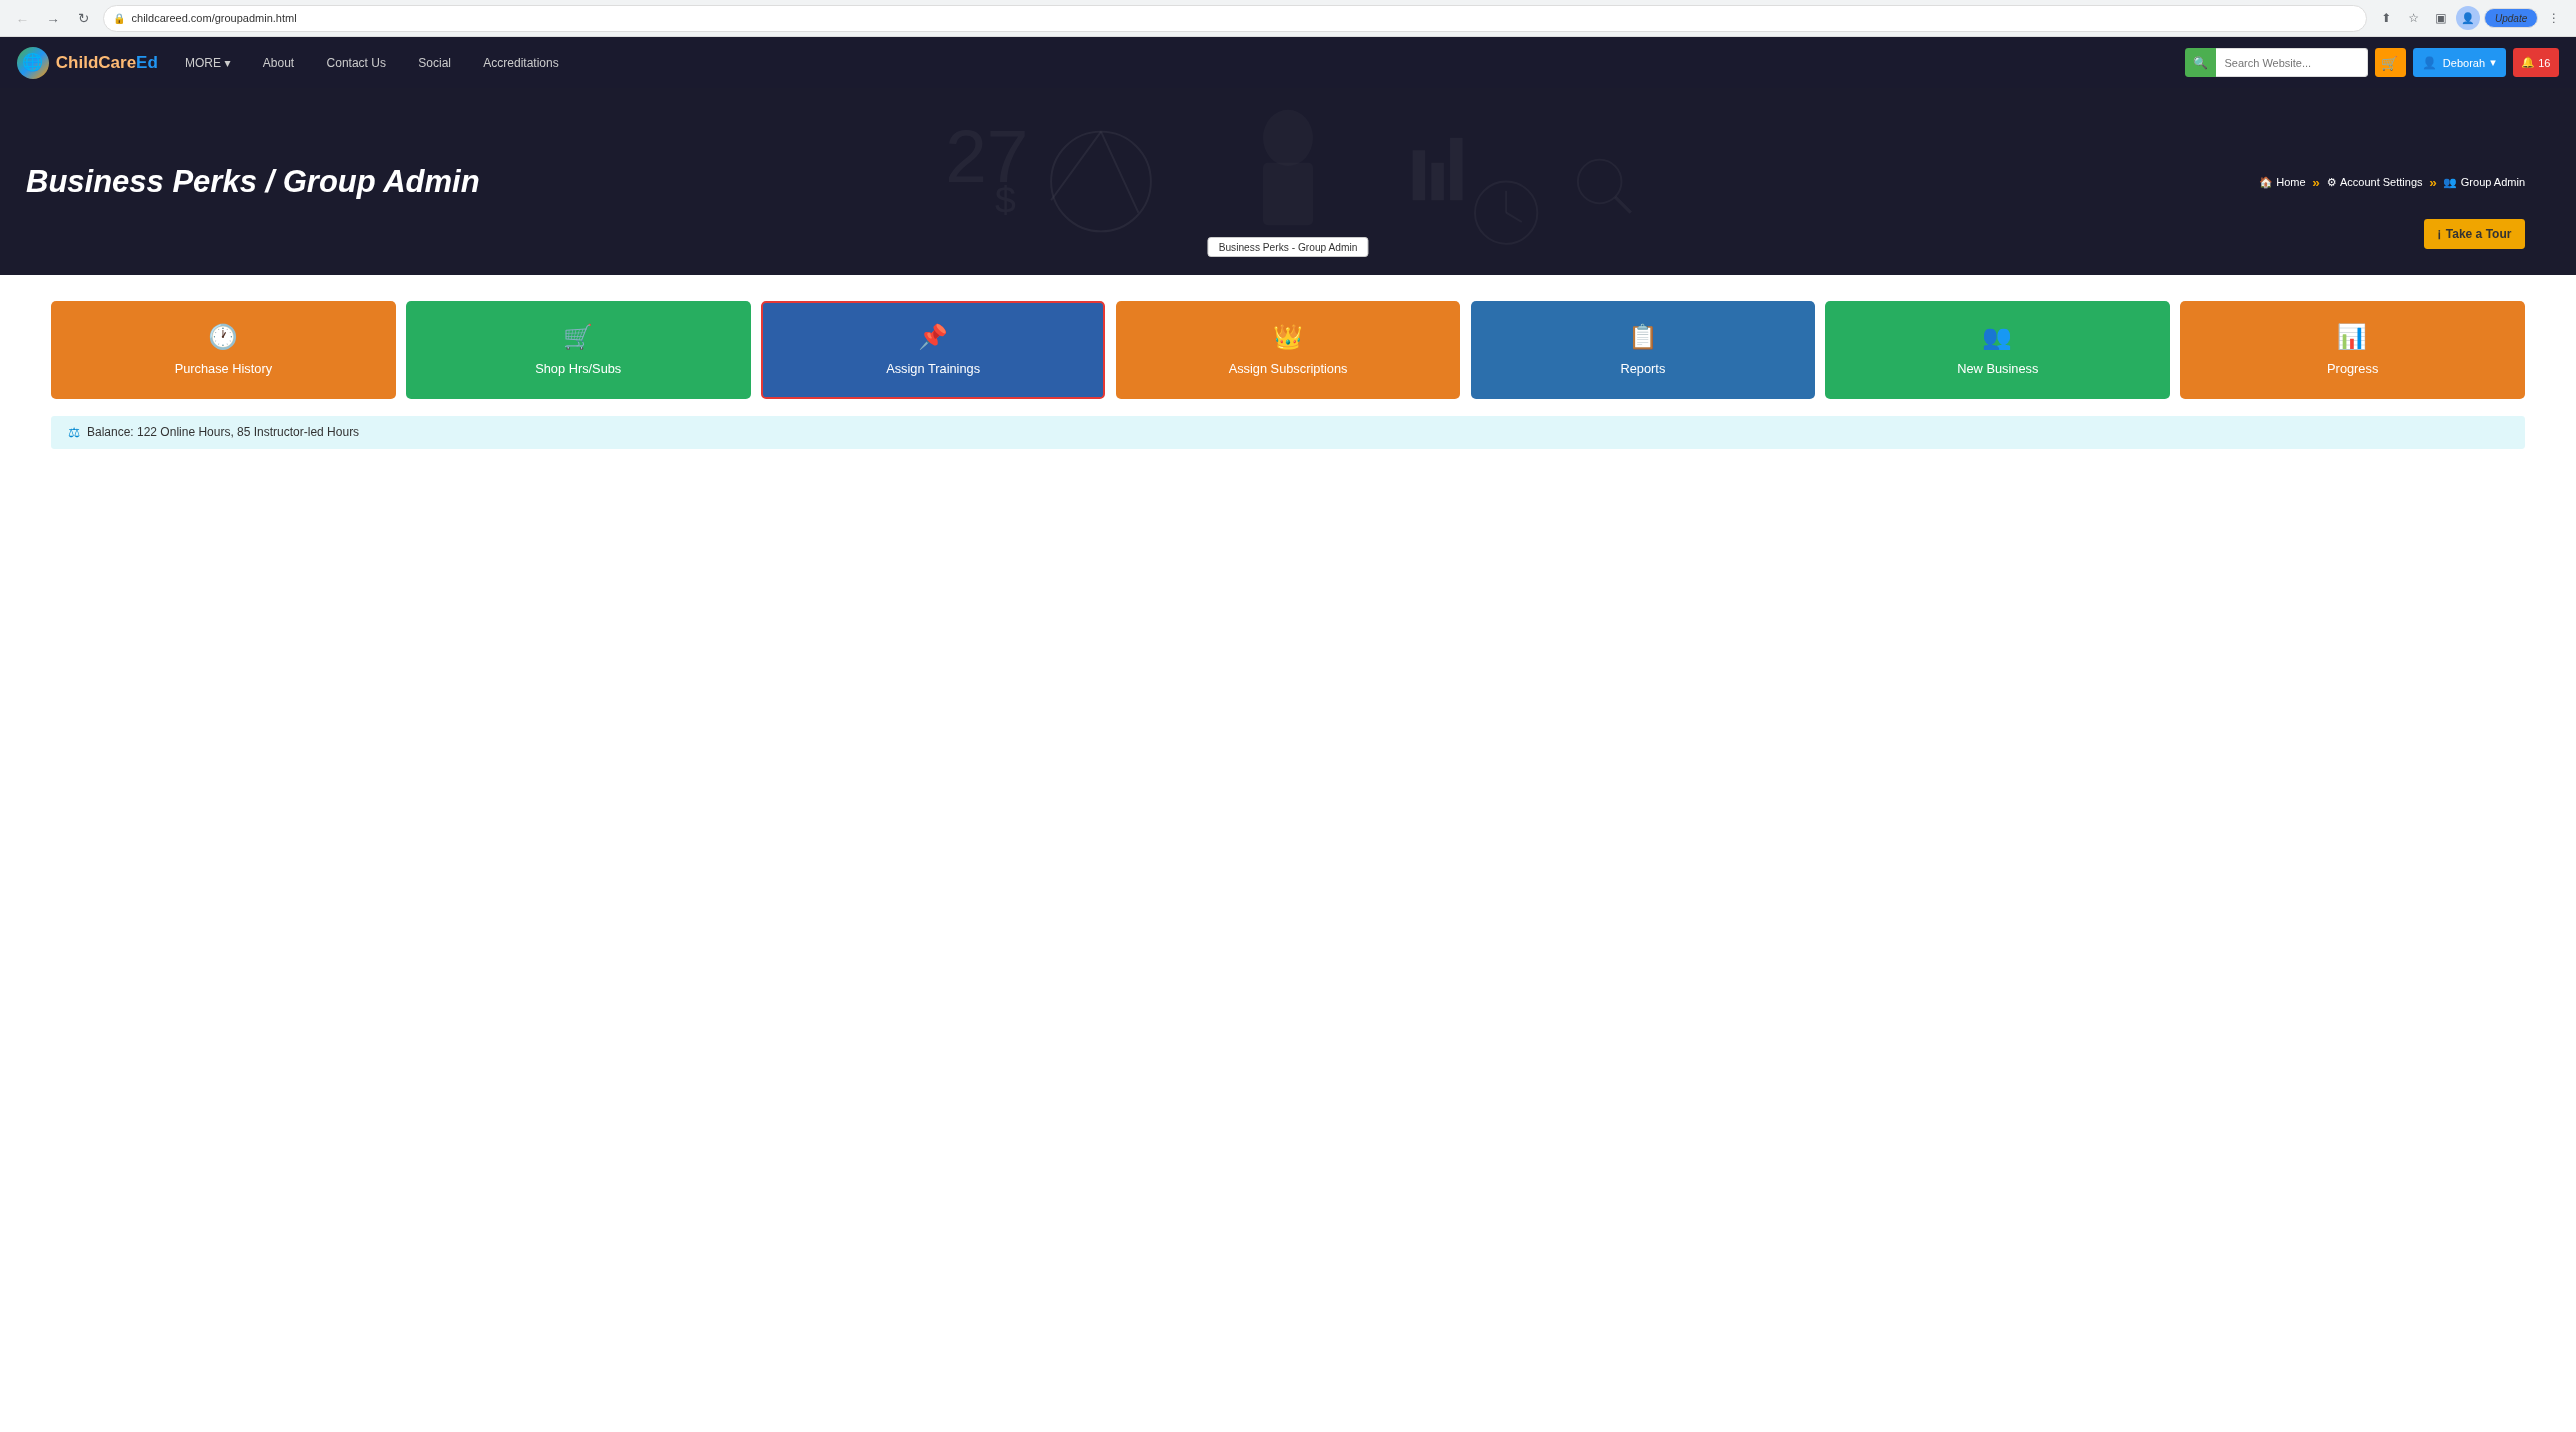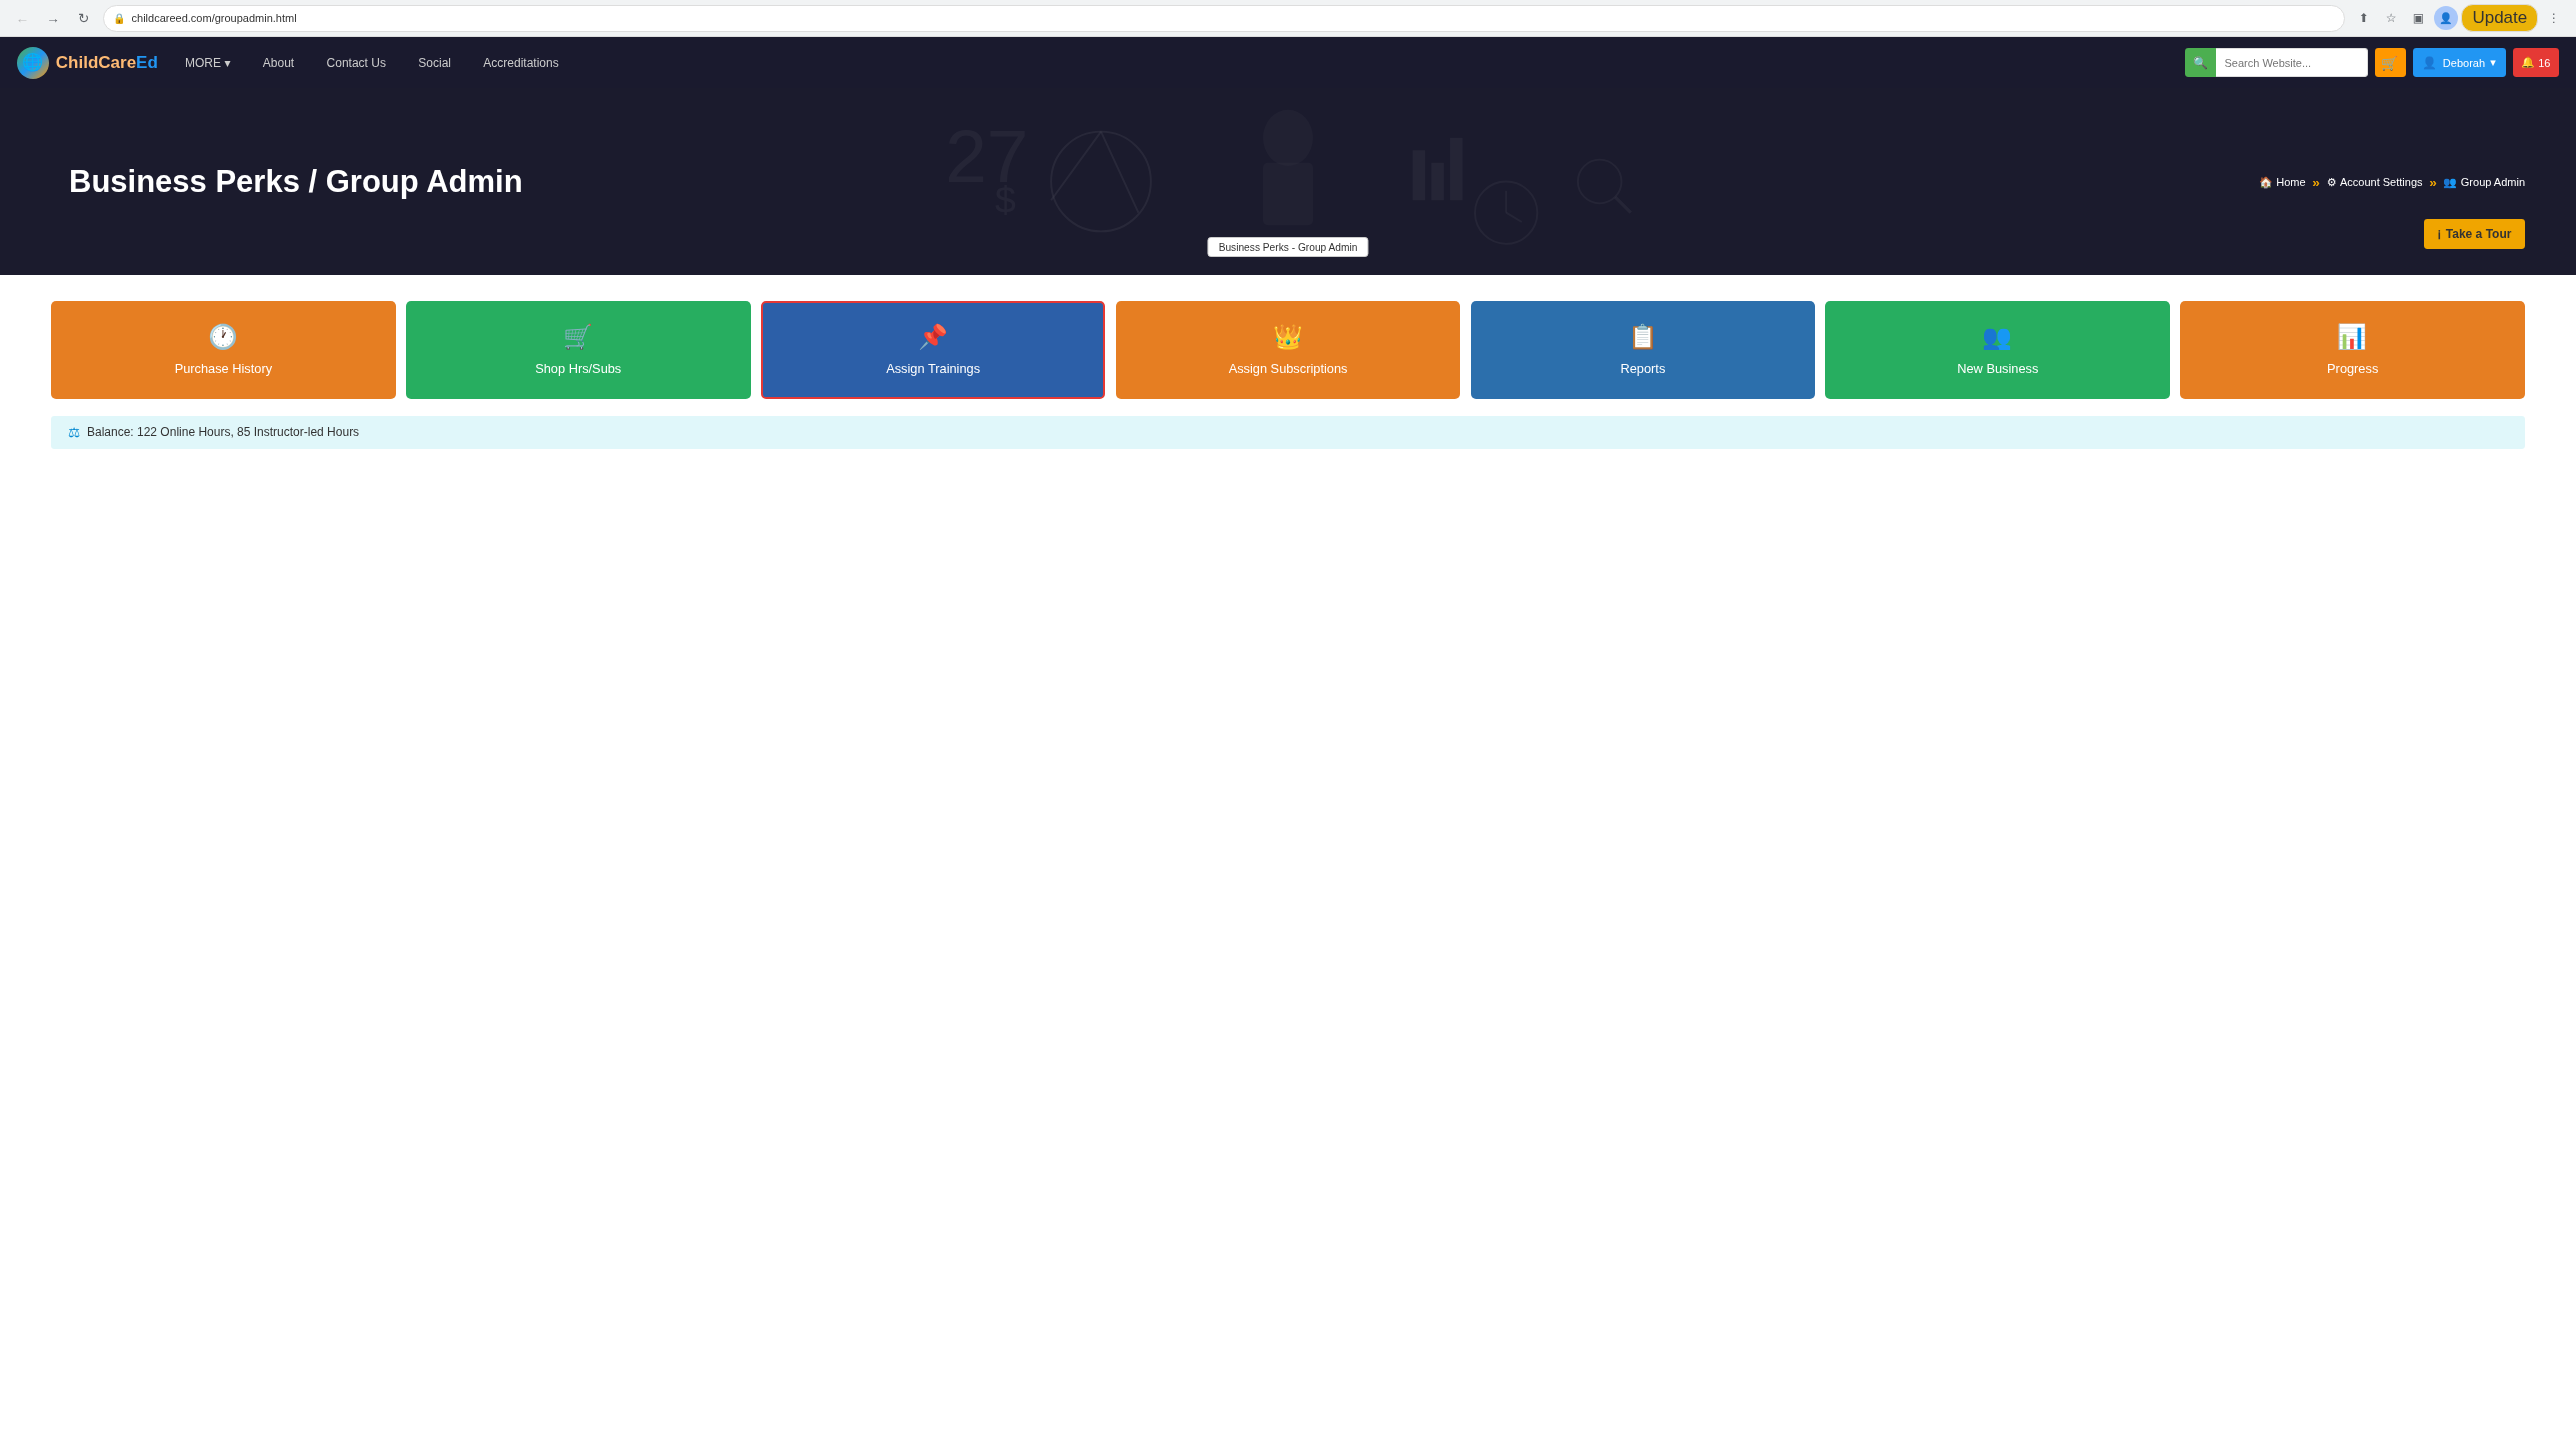--- a/index.html
+++ b/index.html
@@ -29,22 +29,22 @@
     .browser-address-bar .lock-icon { color: #5f6368; font-size: 10.2px; }
     .browser-right-icons {
       display: flex; align-items: center; gap: 3.4px;
     }
     .browser-icon-btn {
       width: 24px; height: 24px; border-radius: 50%; background: transparent;
       border: none; cursor: pointer; display: flex; align-items: center; justify-content: center;
       color: #5f6368; font-size: 12px;
     }
     .update-btn {
-      background: #eab308; border: 0.9px solid #ddd; border-radius: 12px;
-      padding: 3.4px 10.2px; font-size: 17px; cursor: pointer; color: #333;
+      background: #3b82f6; border: 0.9px solid #ddd; border-radius: 12px;
+      padding: 3.4px 10.2px; font-size: 10px; cursor: pointer; color: #333; font-style: italic;
     }
     .profile-circle {
       width: 24px; height: 24px; border-radius: 50%; background: #a8c7fa;
       display: flex; align-items: center; justify-content: center; font-size: 11px; color: #333;
     }
 
     
     .site-navbar {
       background: #1a1a2e;
       display: flex;
@@ -123,22 +123,23 @@
       opacity: 0.9;
     }
     .hero-bg-art {
       position: absolute; inset: 0;
       display: flex; align-items: center; justify-content: center;
       opacity: 0.15;
     }
     .hero-bg-art svg { width: 100%; height: 100%; }
     .hero-content {
       position: relative; z-index: 2;
-      padding: 0 69px;
+      padding: 0 26px;
       flex: 1;
+      font-style: italic;
     }
     .hero-title {
       color: #fff; font-size: 31px; font-weight: bold;
     }
     .hero-breadcrumb {
       position: absolute; right: 51px; top: 50%;
       transform: translateY(-50%);
       display: flex; align-items: center; gap: 6.8px;
       color: #ccc; font-size: 11px; z-index: 2;
     }

